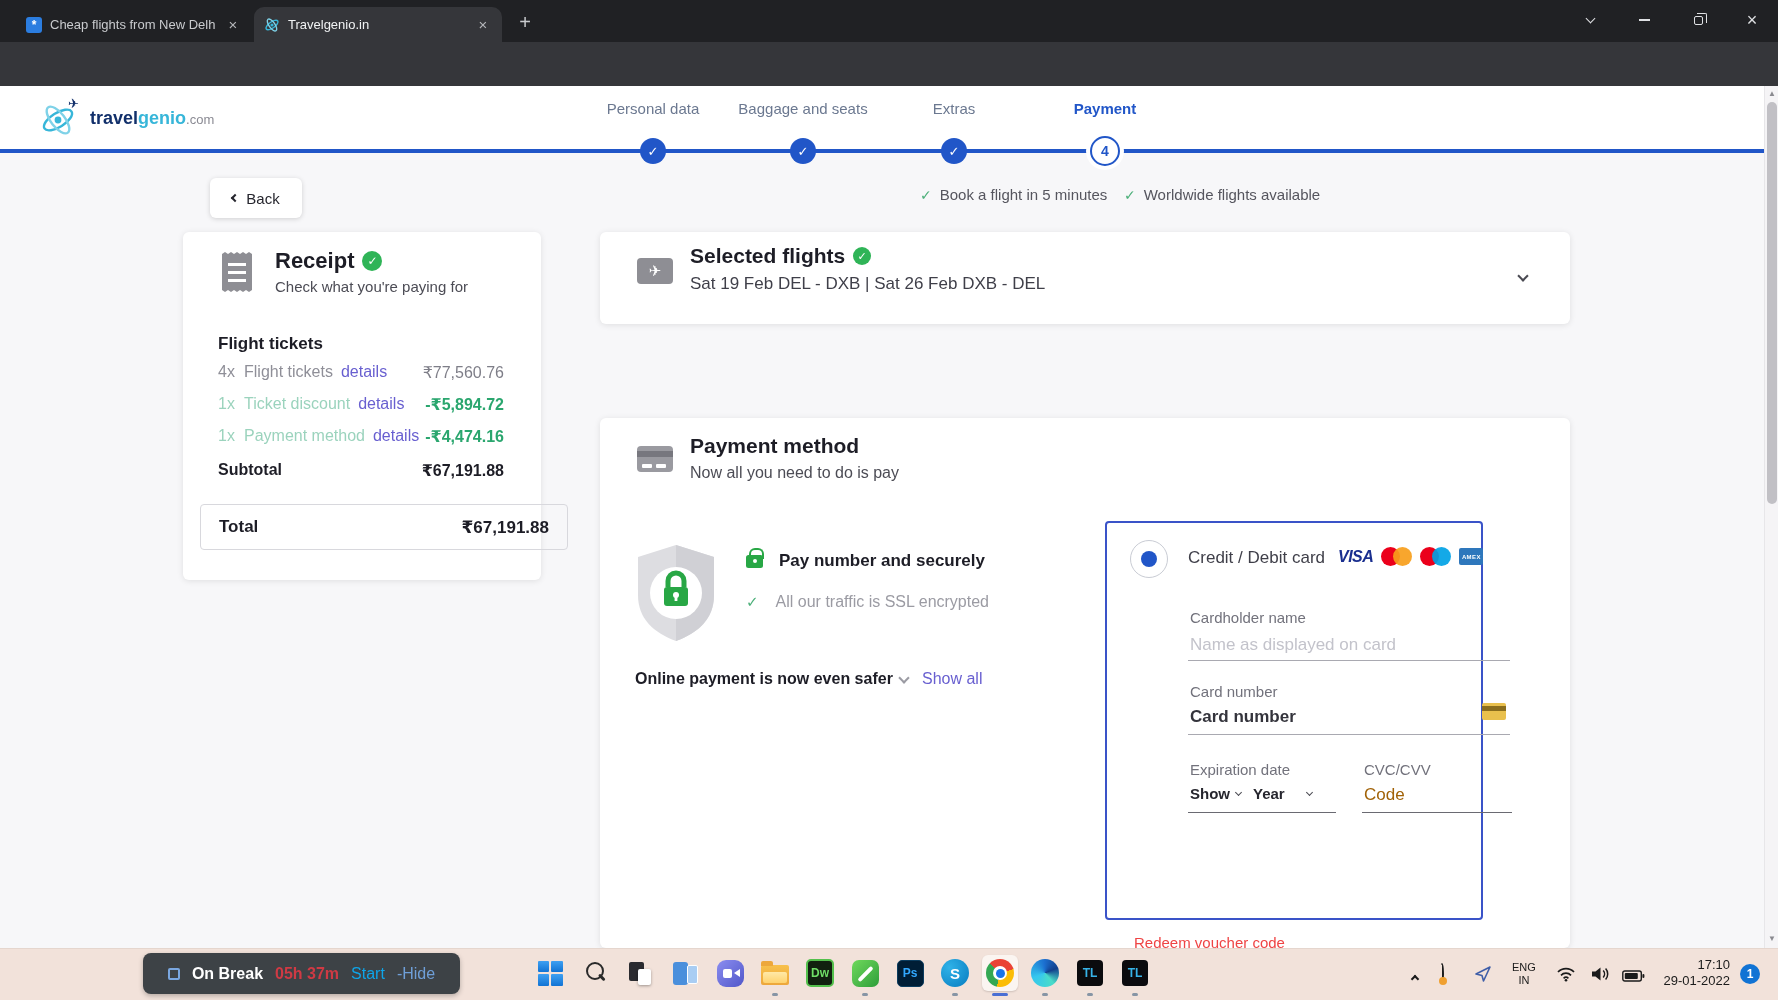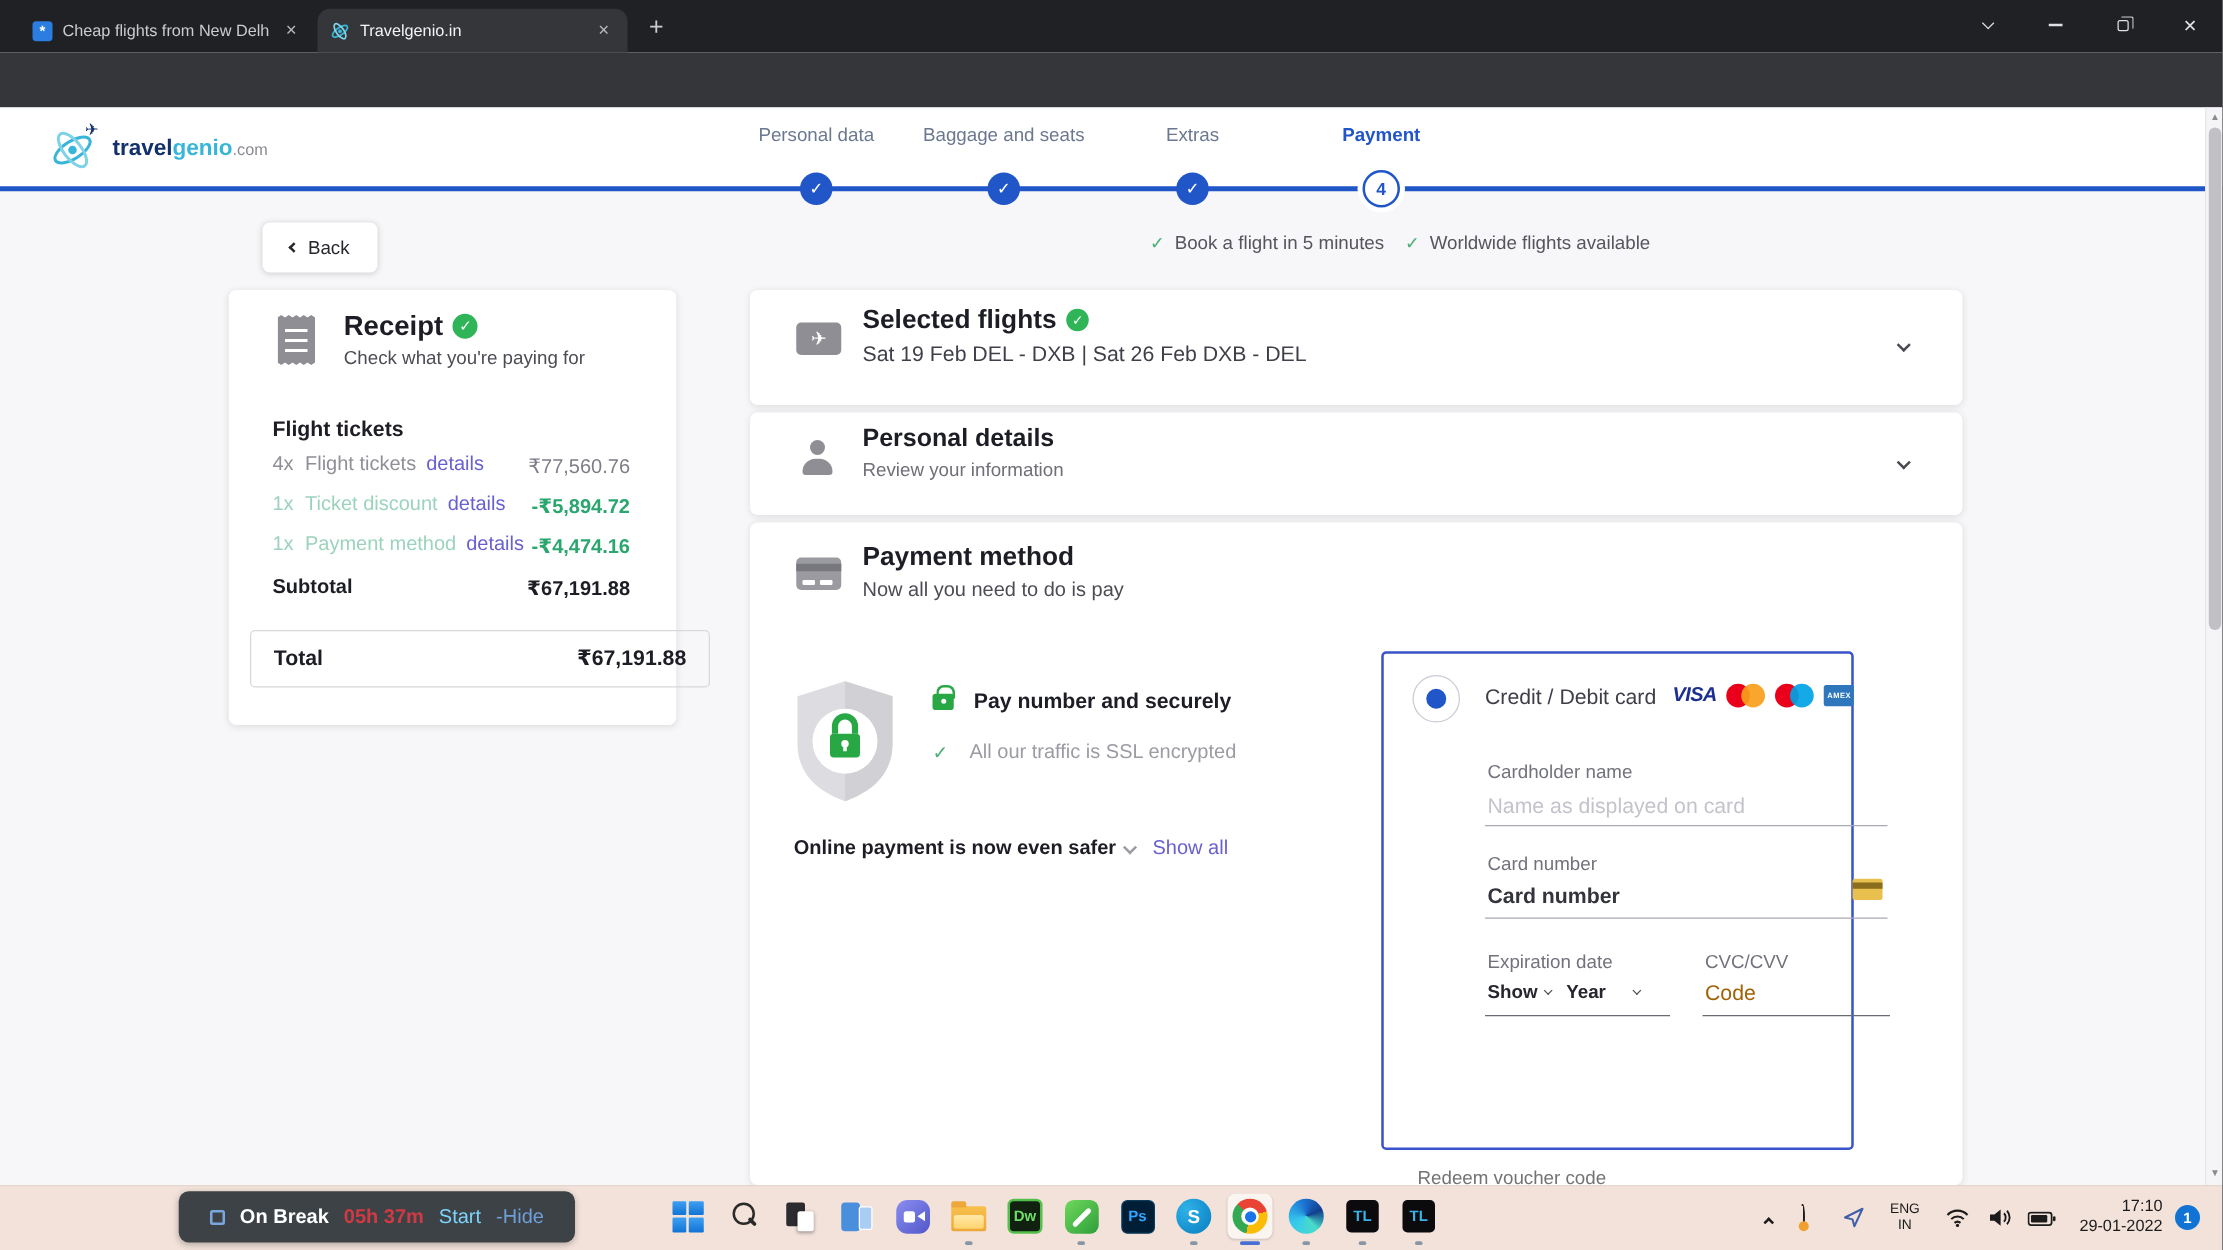--- a/index.html
+++ b/index.html
@@ -102,34 +102,34 @@
 .flabel{position:absolute;font-size:15px;color:#72727c}
 .fplace{position:absolute;font-size:17px;color:#c3c3cb}
 .fvalue{position:absolute;font-size:17px;color:#34343c;font-weight:600}
 .fline{position:absolute;height:1px;background:#a9a9b1}
 .fline.dark{background:#6a6a72}
 .gold{position:absolute;width:24px;height:17px;background:#e9c04d;border-radius:2px}
 .gold::before{content:"";position:absolute;top:3px;left:0;right:0;height:5px;background:#8a6d1d}
 .selword{font-size:15px;font-weight:700;color:#26262e;display:inline-flex;align-items:center;gap:6px}
 .safer{position:absolute;font-size:16px;font-weight:800;color:#1d1d26}
 .showall{position:absolute;font-size:16px;color:#685fd0}
-.voucher{position:absolute;left:534px;top:516px;font-size:15px;color:#737373;white-space:nowrap}
+.voucher{position:absolute;left:534px;top:516px;font-size:15px;color:#ef4444;white-space:nowrap}
 
 
 .sbar{position:absolute;right:0;top:0;width:14px;height:862px;background:#f5f4f6;border-left:1px solid #e7e6e9}
 .sthumb{position:absolute;left:2px;top:16px;width:10px;height:402px;border-radius:5px;background:#c1c0c5}
 .sarr{position:absolute;left:0;width:14px;height:14px;color:#8a8a90;font-size:8px;text-align:center;line-height:14px}
 
 
 .taskbar{position:absolute;left:0;top:948px;width:1778px;height:52px;background:#f2e2da;box-shadow:inset 0 1px 0 rgba(0,0,0,.05)}
 .widget{position:absolute;left:143px;top:5px;width:317px;height:41px;background:#3d4246;border-radius:8px;display:flex;align-items:center;justify-content:center;gap:12px;box-shadow:0 2px 5px rgba(0,0,0,.25)}
 .wsq{width:12px;height:12px;border:2px solid #7aa7e0;border-radius:2px}
 .widget .st{color:#fff;font-weight:700;font-size:16px}
 .widget .tm{color:#cf3a44;font-weight:700;font-size:16px}
-.widget .go{color:#7dd3fc;font-size:16px}
+.widget .go{color:#0ea5e9;font-size:16px}
 .widget .hd{color:#6f9fd8;font-size:16px}
 .ticons{position:absolute;left:532px;top:7px;display:flex;gap:9px}
 .tb{position:relative;width:36px;height:36px;display:flex;align-items:center;justify-content:center;border-radius:6px}
 .tb .dot{position:absolute;bottom:-5px;left:15px;width:6px;height:3px;border-radius:2px;background:#8795a5}
 .tb.active{background:#fbf5f1;box-shadow:0 1px 2px rgba(0,0,0,.15)}
 .tb.active .bar{position:absolute;bottom:-5px;left:10px;width:16px;height:3px;border-radius:2px;background:#4a6fd4}
 .winicon{width:25px;height:25px;display:grid;grid-template-columns:1fr 1fr;gap:2px}
 .winicon i{background:linear-gradient(180deg,#3ea0f2,#1173d4);border-radius:1px}
 .mag{position:relative;width:22px;height:22px}
 .mag::before{content:"";position:absolute;left:2px;top:0;width:14px;height:14px;border:2.5px solid #2a2a2a;border-radius:50%}
@@ -311,28 +311,20 @@
       <div class="ctitle" style="left:90px;top:12px;font-size:21px">
         <span>Selected flights</span>
         <span class="gc sm">✓</span>
       </div>
       <div class="csub" style="left:90px;top:42px;font-size:17px;color:#3f3f49">Sat 19 Feb DEL - DXB | Sat 26 Feb DXB - DEL</div>
       <div class="panelchev" style="left:905px;top:26px">
           <span class="chev"></span>
         </div>
     </div>
 
-    <div class="card" style="left:600px;top:244px;width:970px;height:82px">
-      <div class="person" style="left:41px;top:22px"></div>
-      <div class="ctitle" style="left:90px;top:10px;font-size:20px">Personal details</div>
-      <div class="csub" style="left:90px;top:38px;color:#6f6f78">Review your information</div>
-      <div class="panelchev" style="left:905px;top:22px">
-          <span class="chev"></span>
-        </div>
-    </div>
 
     <div class="card" style="left:600px;top:332px;width:970px;height:530px">
       <div class="cicon" style="left:37px;top:28px"></div>
       <div class="ctitle" style="left:90px;top:16px;font-size:21px">Payment method</div>
       <div class="csub" style="left:90px;top:46px;font-size:16px">Now all you need to do is pay</div>
 
       <svg class="abs" style="left:32px;top:125px" width="88" height="100" viewBox="0 0 88 100">
         <path d="M44 2 L82 14 V52 C82 76 66 90 44 98 C22 90 6 76 6 52 V14 Z" fill="#dddde1"></path>
         <path d="M44 2 L82 14 V52 C82 76 66 90 44 98 Z" fill="#d0d0d5"></path>
         <circle cx="44" cy="50" r="26" fill="#fff"></circle>

